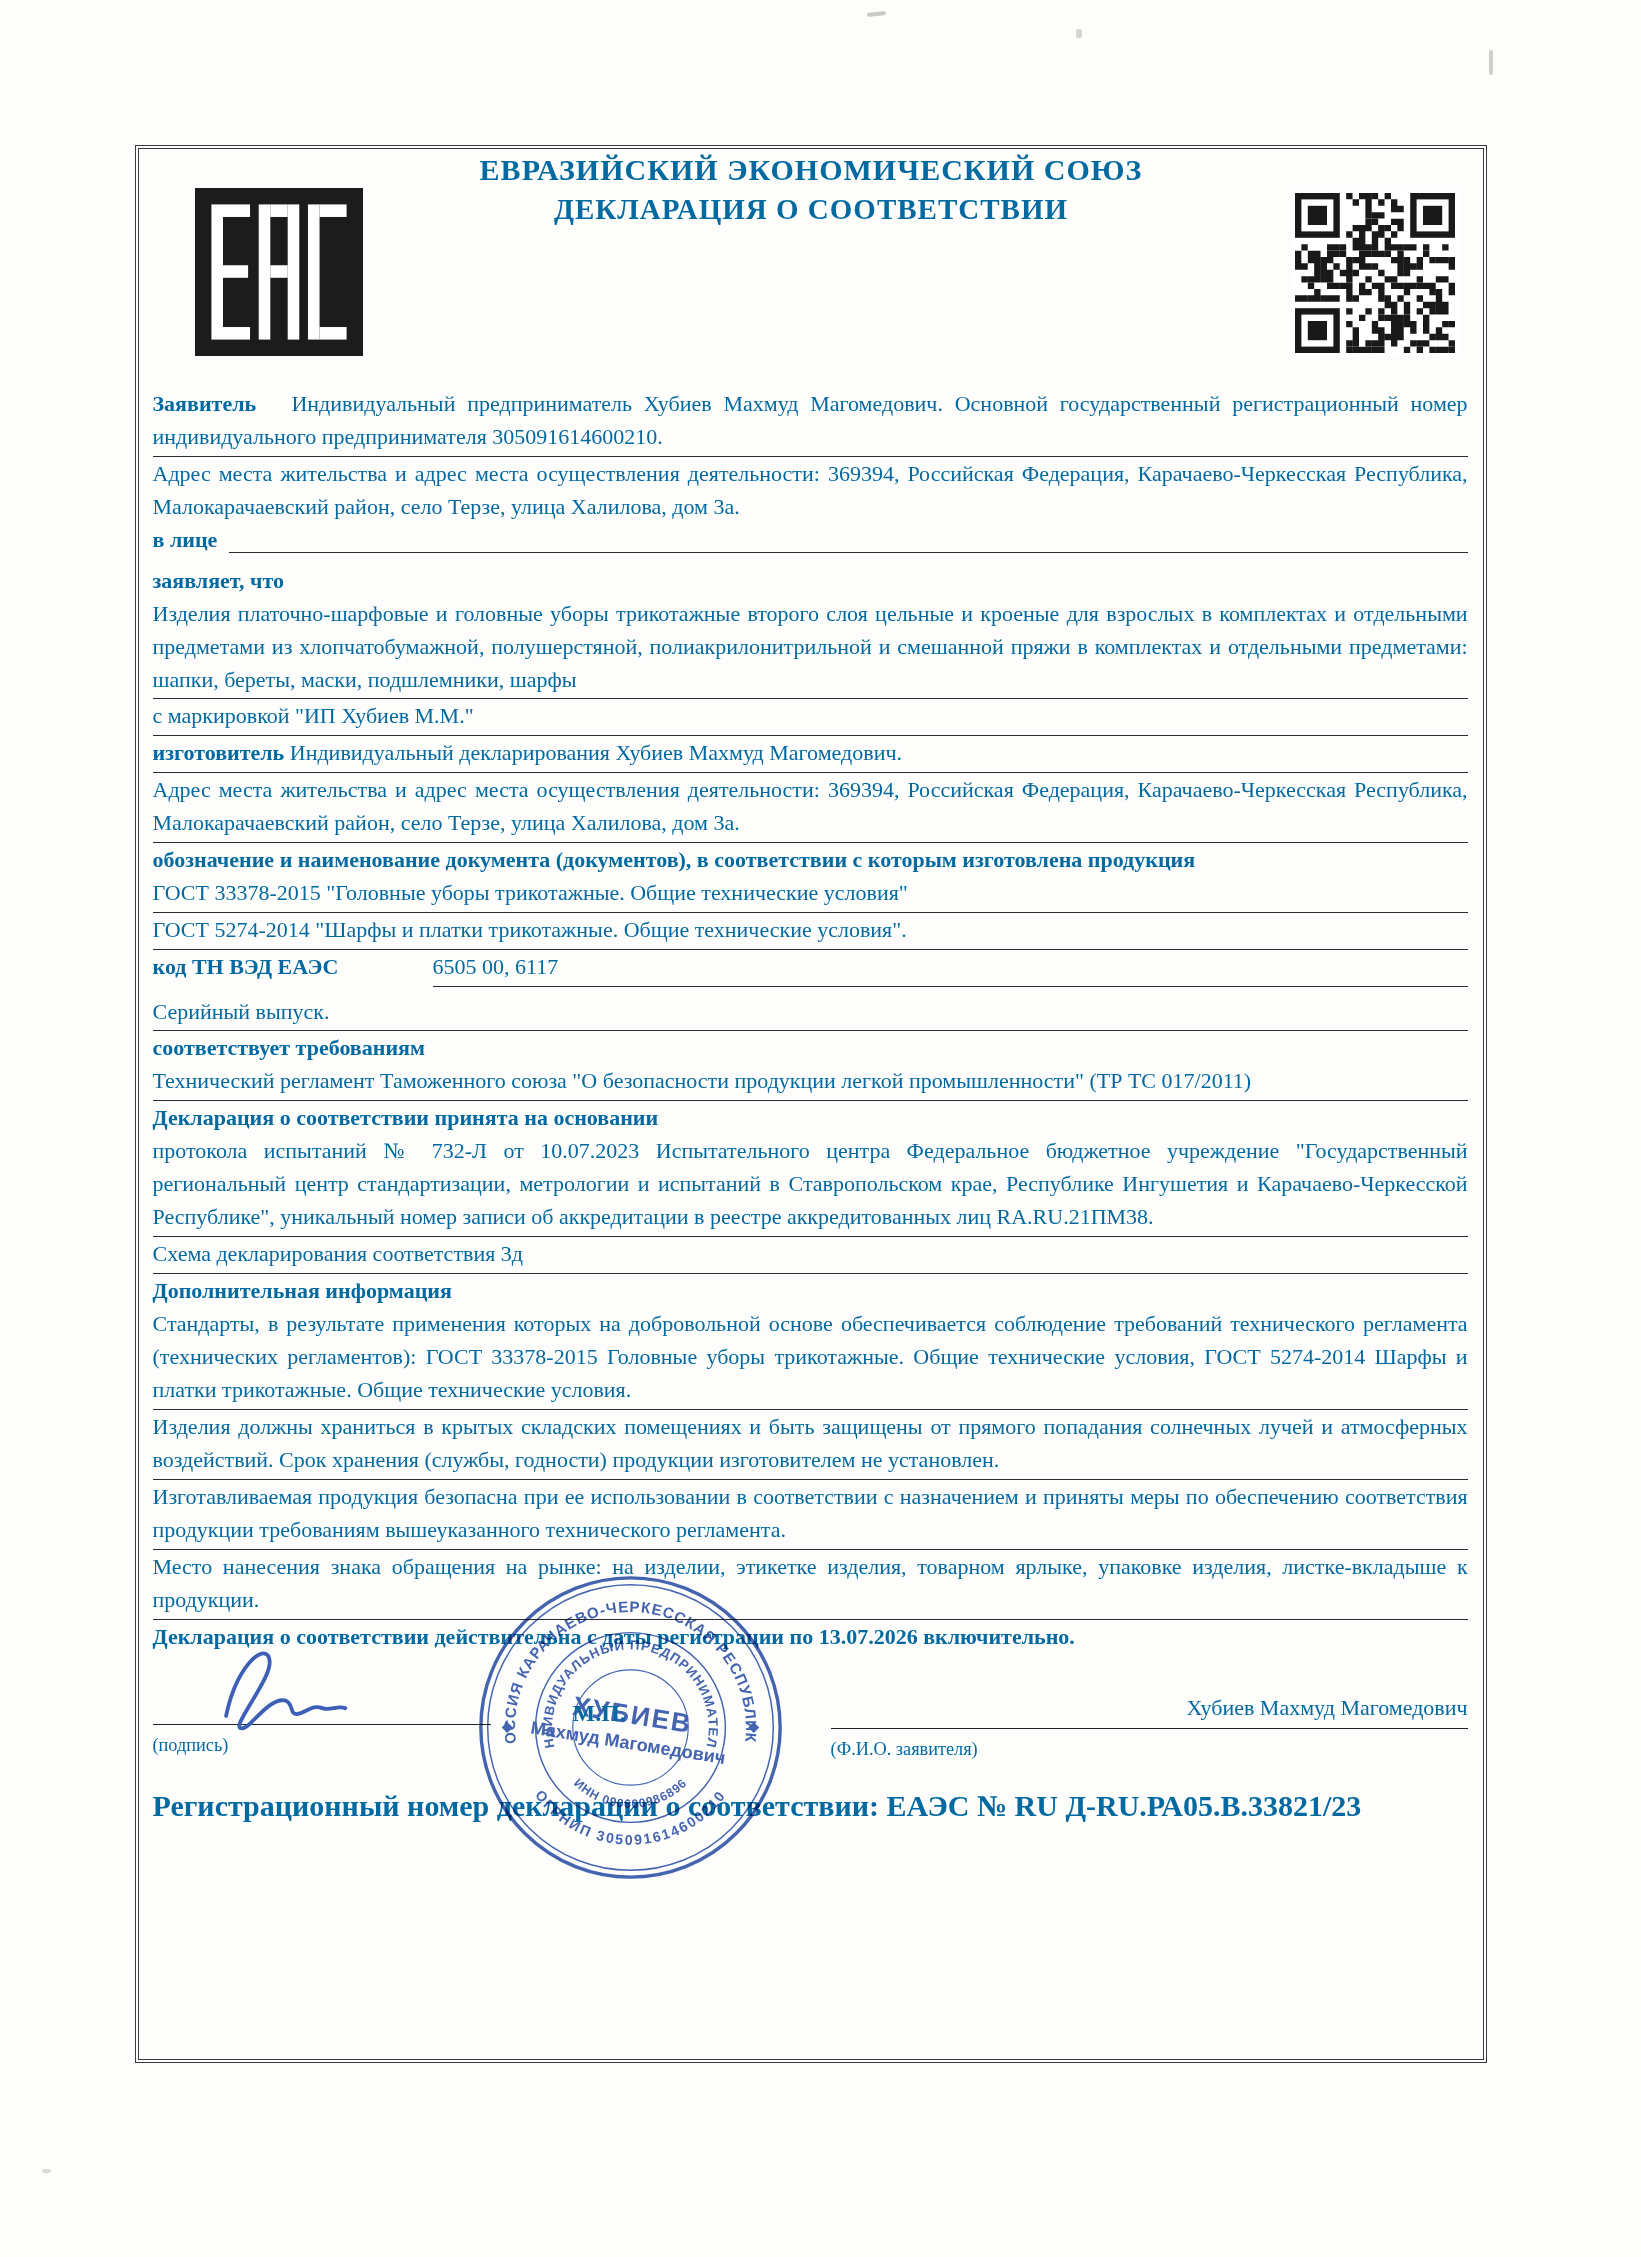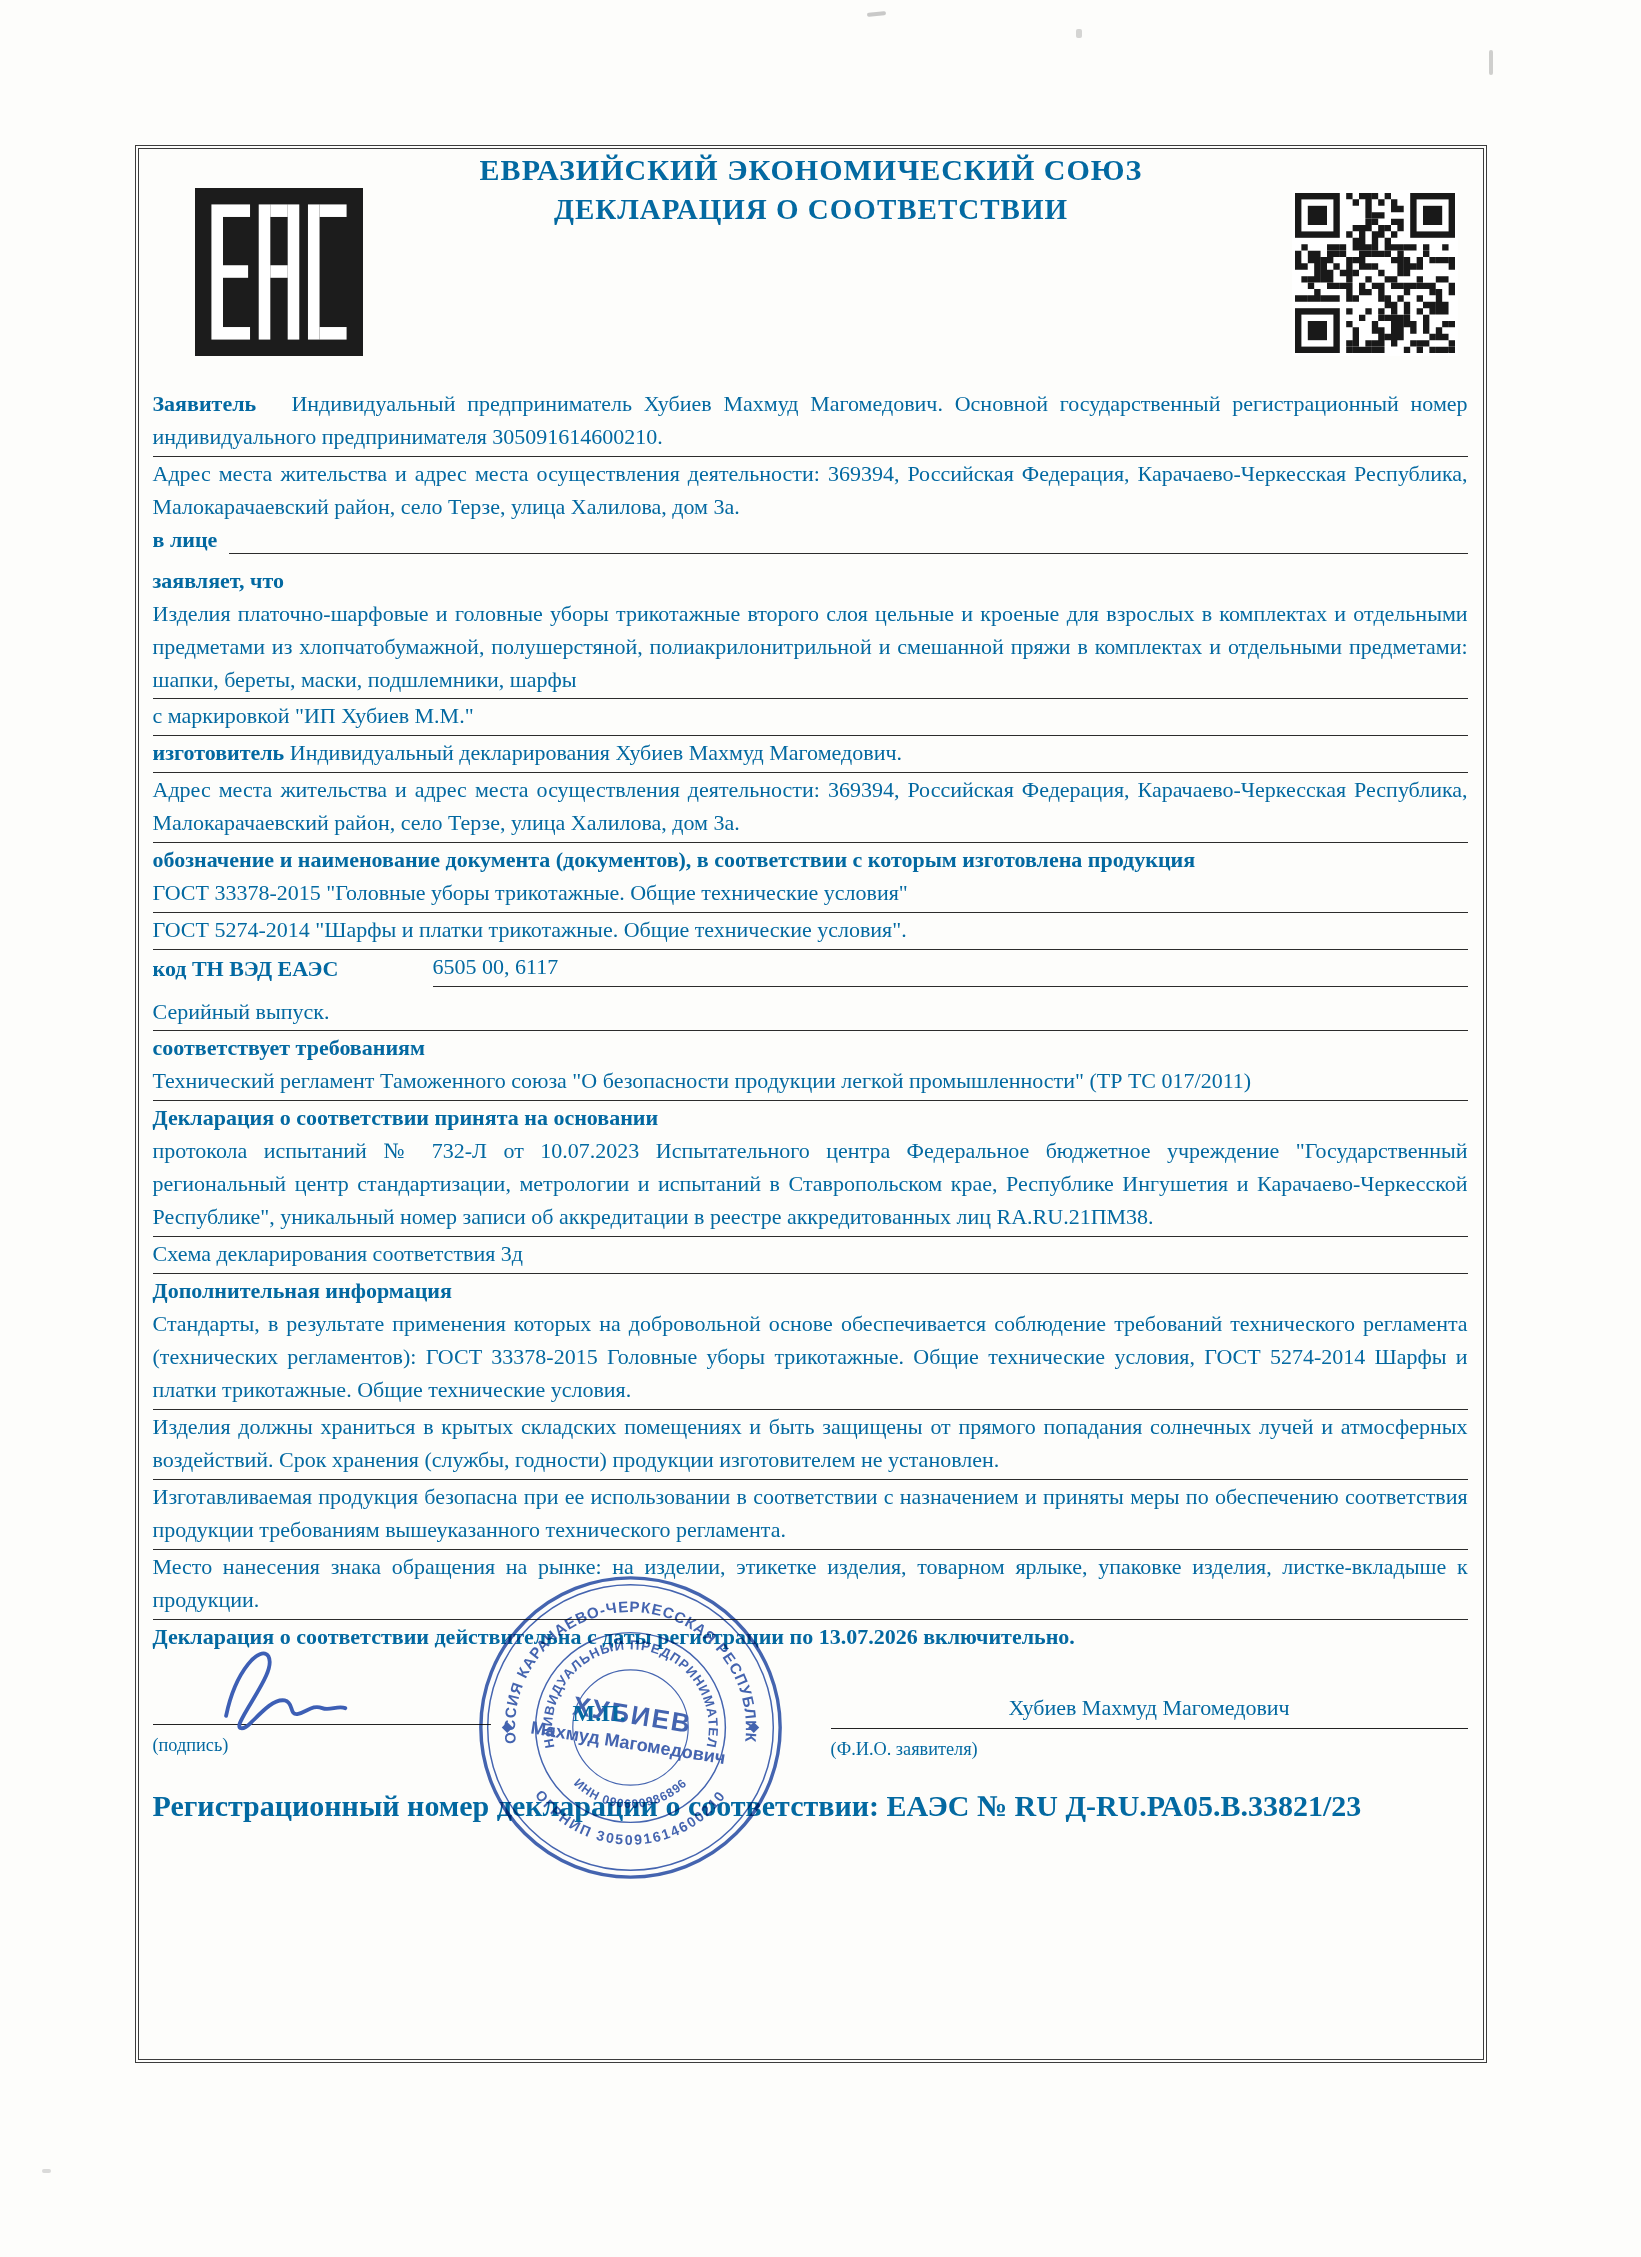--- a/index.html
+++ b/index.html
@@ -21,34 +21,34 @@
 
   .eac{position:absolute;left:56px;top:39px;width:168px;height:170px;}
   .qr{position:absolute;right:25px;top:41px;width:166px;height:166px;background:#fff;}
 
   .body{position:absolute;left:13.5px;right:15.4px;top:238px;font-size:22px;line-height:33px;}
   .body p{margin:0;text-align:justify;}
   .ul{border-bottom:1.9px solid #2c2c2c;padding-bottom:2.9px;margin-bottom:7.7px;}
   .nul{margin-bottom:1.9px;}
   .hdr{font-weight:bold;margin:5.8px 0;text-align:left !important;}
   b.lbl{font-weight:bold;}
-  .row{display:flex;margin-bottom:7.7px;align-items:center;}
+  .row{display:flex;margin-bottom:7.7px;align-items:flex-start;}
   .row .fill{flex:1;border-bottom:1.9px solid #2c2c2c;margin-left:11.6px;height:29px;}
   .row .lbl-fix{font-weight:bold;flex:none;width:280px;}
   .row .val{flex:1;border-bottom:1.9px solid #2c2c2c;padding-bottom:2.9px;}
 
   .validity{font-weight:bold;margin-top:3.9px;text-align:left !important;}
 
   .sig-row{position:relative;margin-top:15.4px;height:97px;display:flex;}
   .sig-col{width:338px;position:relative;padding-top:31px;flex:none;}
   .sig-line{border-bottom:1.9px solid #222;height:25px;}
   .cap{font-size:18.3px;margin-top:3.9px;}
   .mp{position:absolute;left:420px;top:29px;font-weight:bold;font-size:24px;z-index:4;}
   .fio-col{width:637px;margin-left:auto;flex:none;}
-  .fio-name{text-align:center;font-size:22px;padding-top:23px;border-bottom:1.9px solid #222;padding-bottom:3.9px;}
+  .fio-name{text-align:right;font-size:22px;padding-top:23px;border-bottom:1.9px solid #222;padding-bottom:3.9px;}
   .sig-img{position:absolute;left:44px;top:-31px;width:212px;height:100px;z-index:2;}
   .stamp{position:absolute;left:321px;top:-97px;width:313px;height:313px;z-index:3;
          opacity:.88;mix-blend-mode:multiply;pointer-events:none;}
 
   .reg{margin-top:21px;font-weight:bold;font-size:30px;line-height:39px;}
   .reg p{text-align:left;}
 </style>
 </head>
 <body>
 

